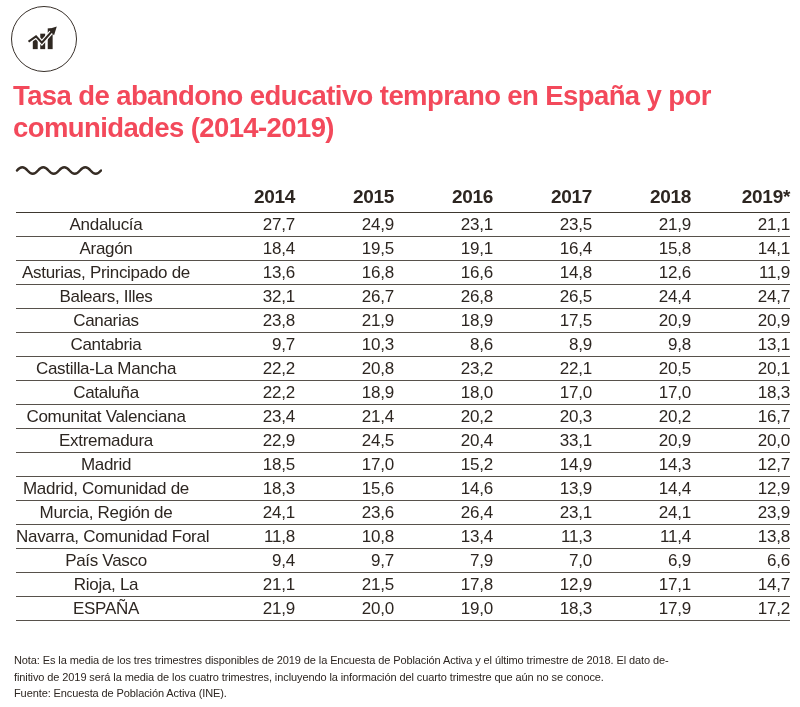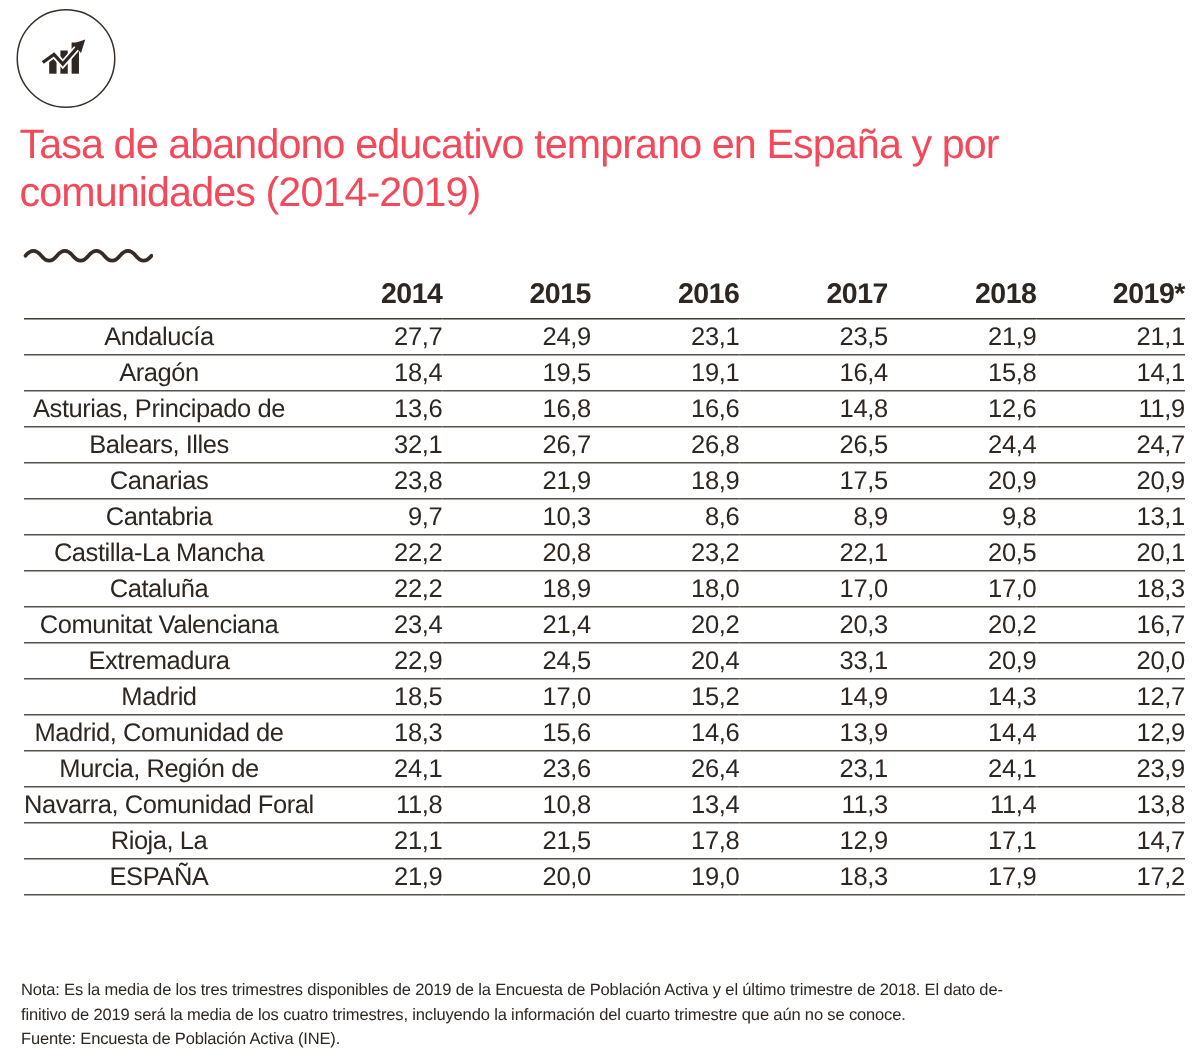--- a/index.html
+++ b/index.html
@@ -27,21 +27,21 @@
     justify-content: center;
     box-sizing: border-box;
   }
 
   .page-title {
     position: absolute;
     left: 13px;
     top: 80px;
     margin: 0;
     font-size: 27.5px;
-    font-weight: 400;
+    font-weight: 700;
     color: #f3495b;
     line-height: 1.17;
     letter-spacing: -0.6px;
     white-space: nowrap;
   }
 
   .squiggle {
     position: absolute;
     left: 14px;
     top: 161px;
@@ -260,20 +260,29 @@
         <tr>
           <td class="region">Navarra, Comunidad Foral</td>
           <td class="val">11,8</td>
           <td class="val">10,8</td>
           <td class="val">13,4</td>
           <td class="val">11,3</td>
           <td class="val">11,4</td>
           <td class="val">13,8</td>
         </tr>
         <tr>
+          <td class="region">País Vasco</td>
+          <td class="val">9,4</td>
+          <td class="val">9,7</td>
+          <td class="val">7,9</td>
+          <td class="val">7,0</td>
+          <td class="val">6,9</td>
+          <td class="val">6,6</td>
+        </tr>
+        <tr>
           <td class="region">Rioja, La</td>
           <td class="val">21,1</td>
           <td class="val">21,5</td>
           <td class="val">17,8</td>
           <td class="val">12,9</td>
           <td class="val">17,1</td>
           <td class="val">14,7</td>
         </tr>
         <tr>
           <td class="region">ESPAÑA</td>

